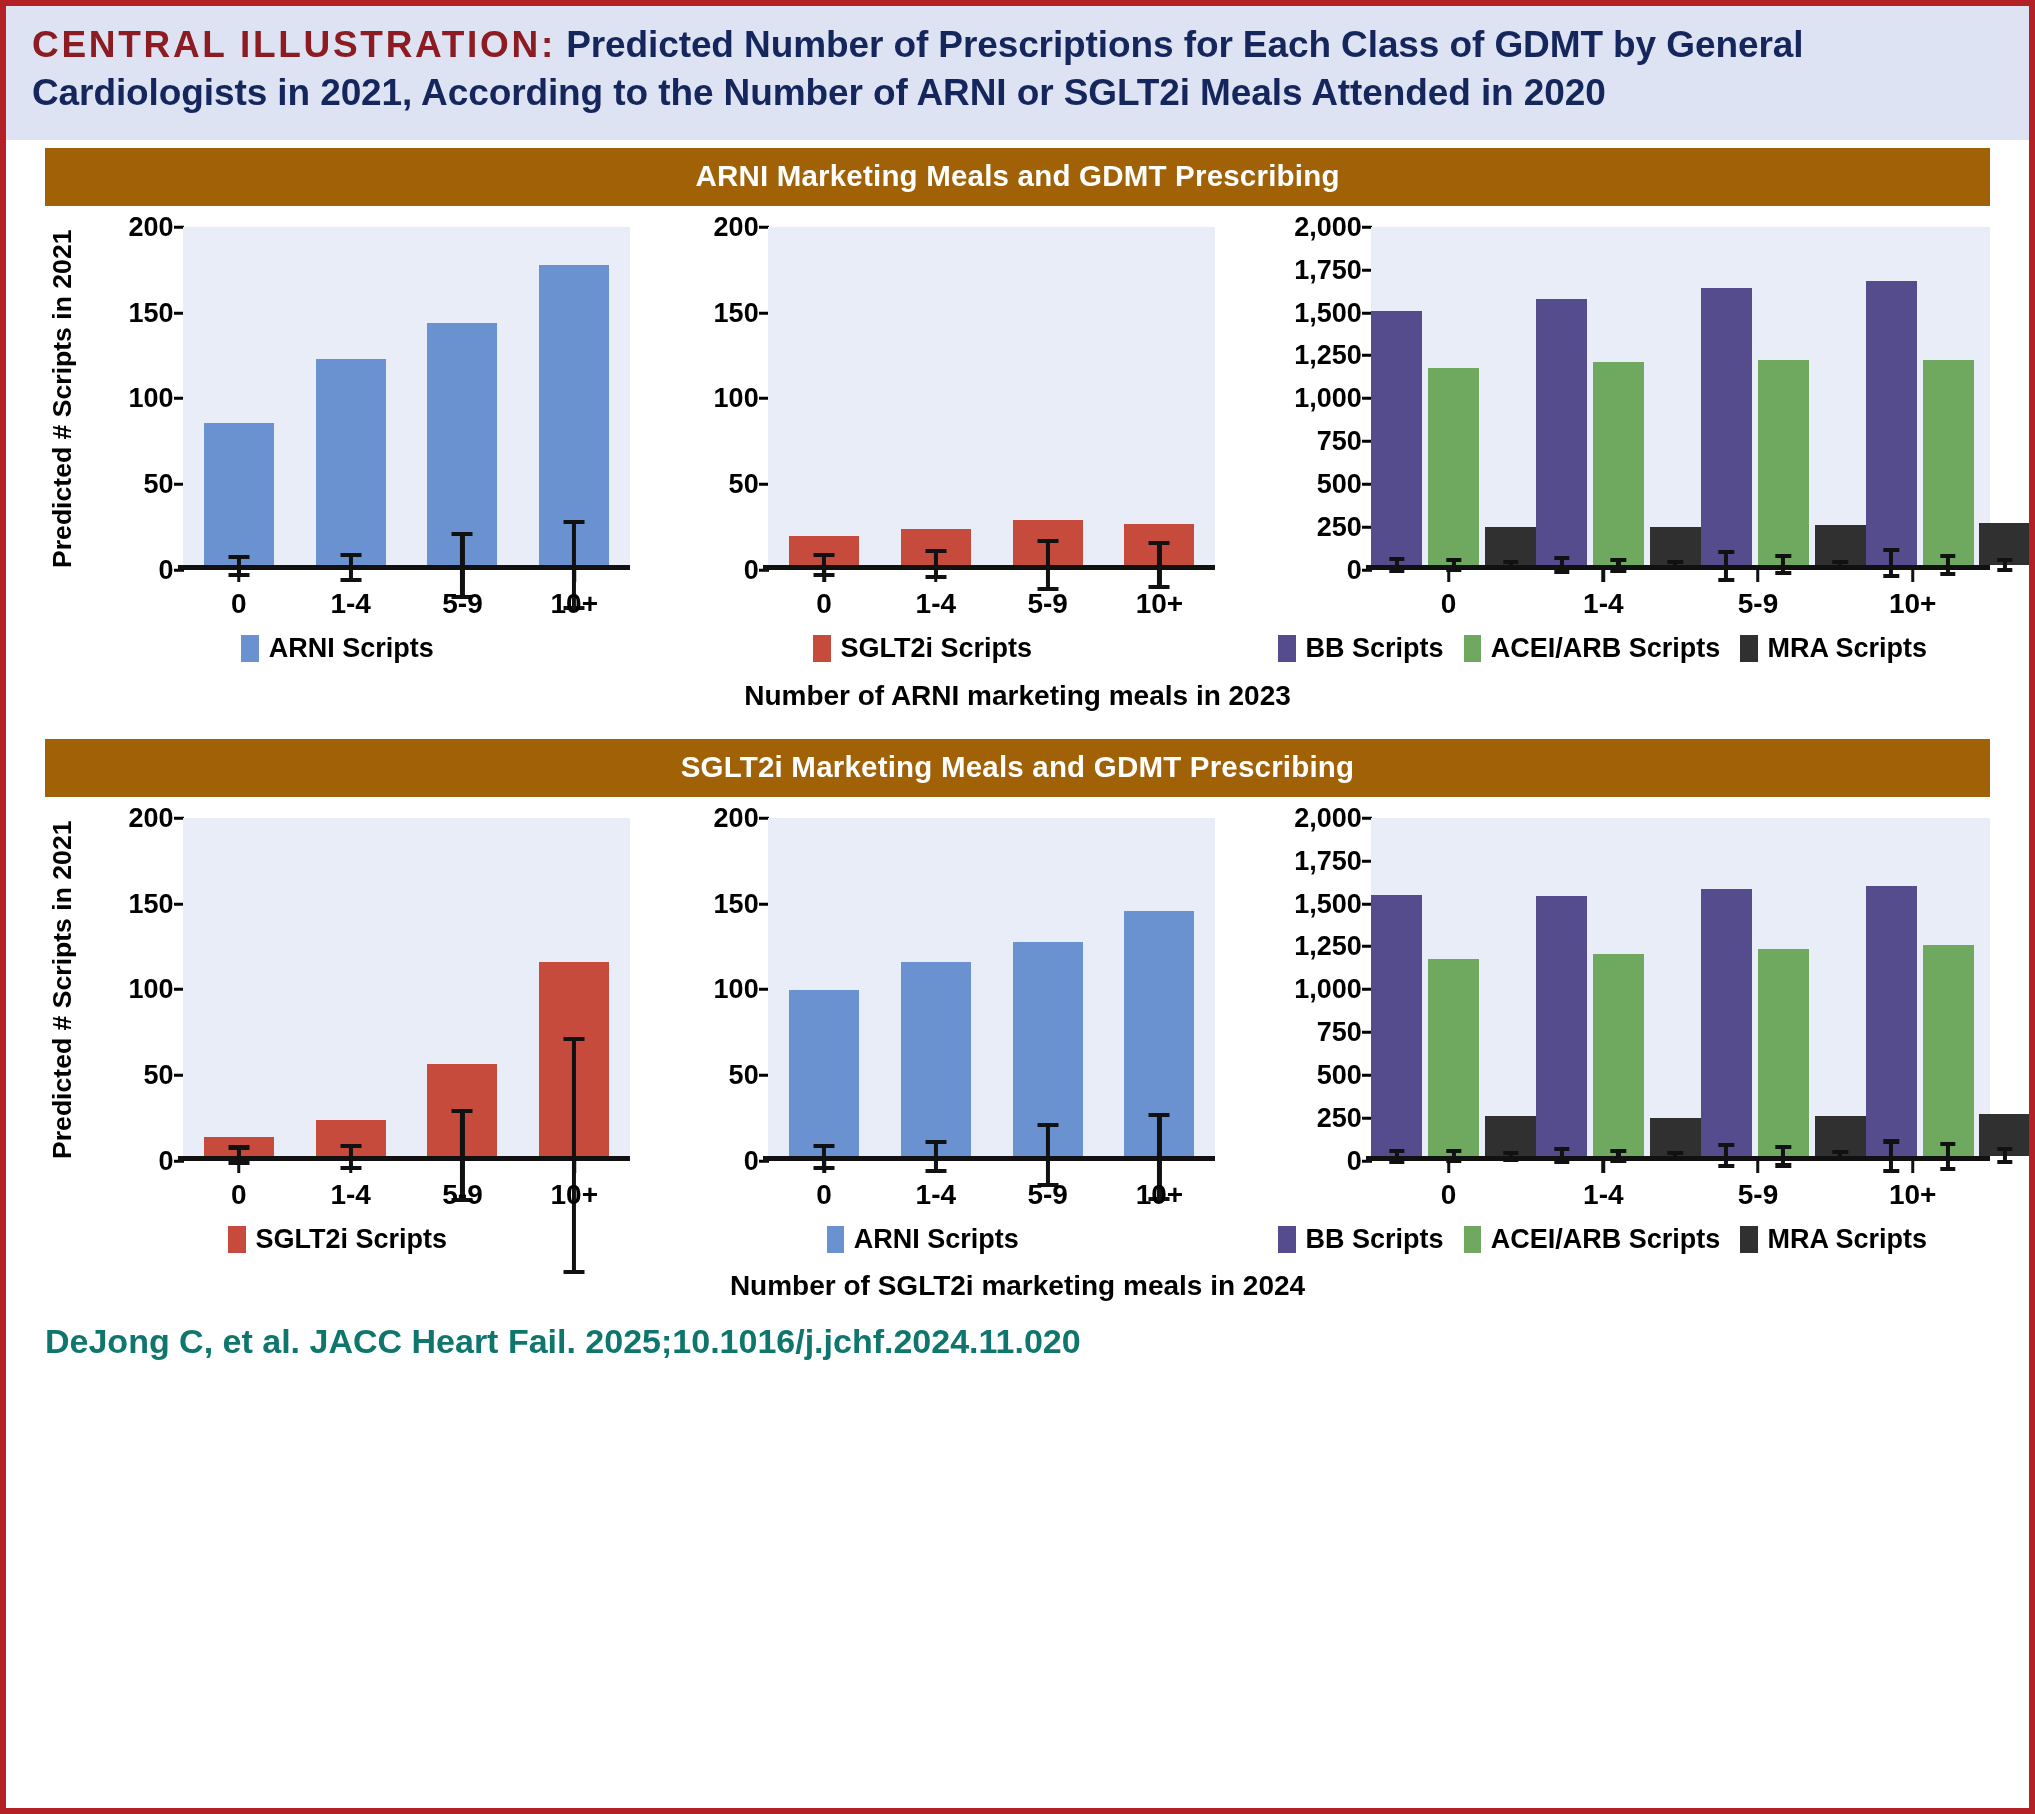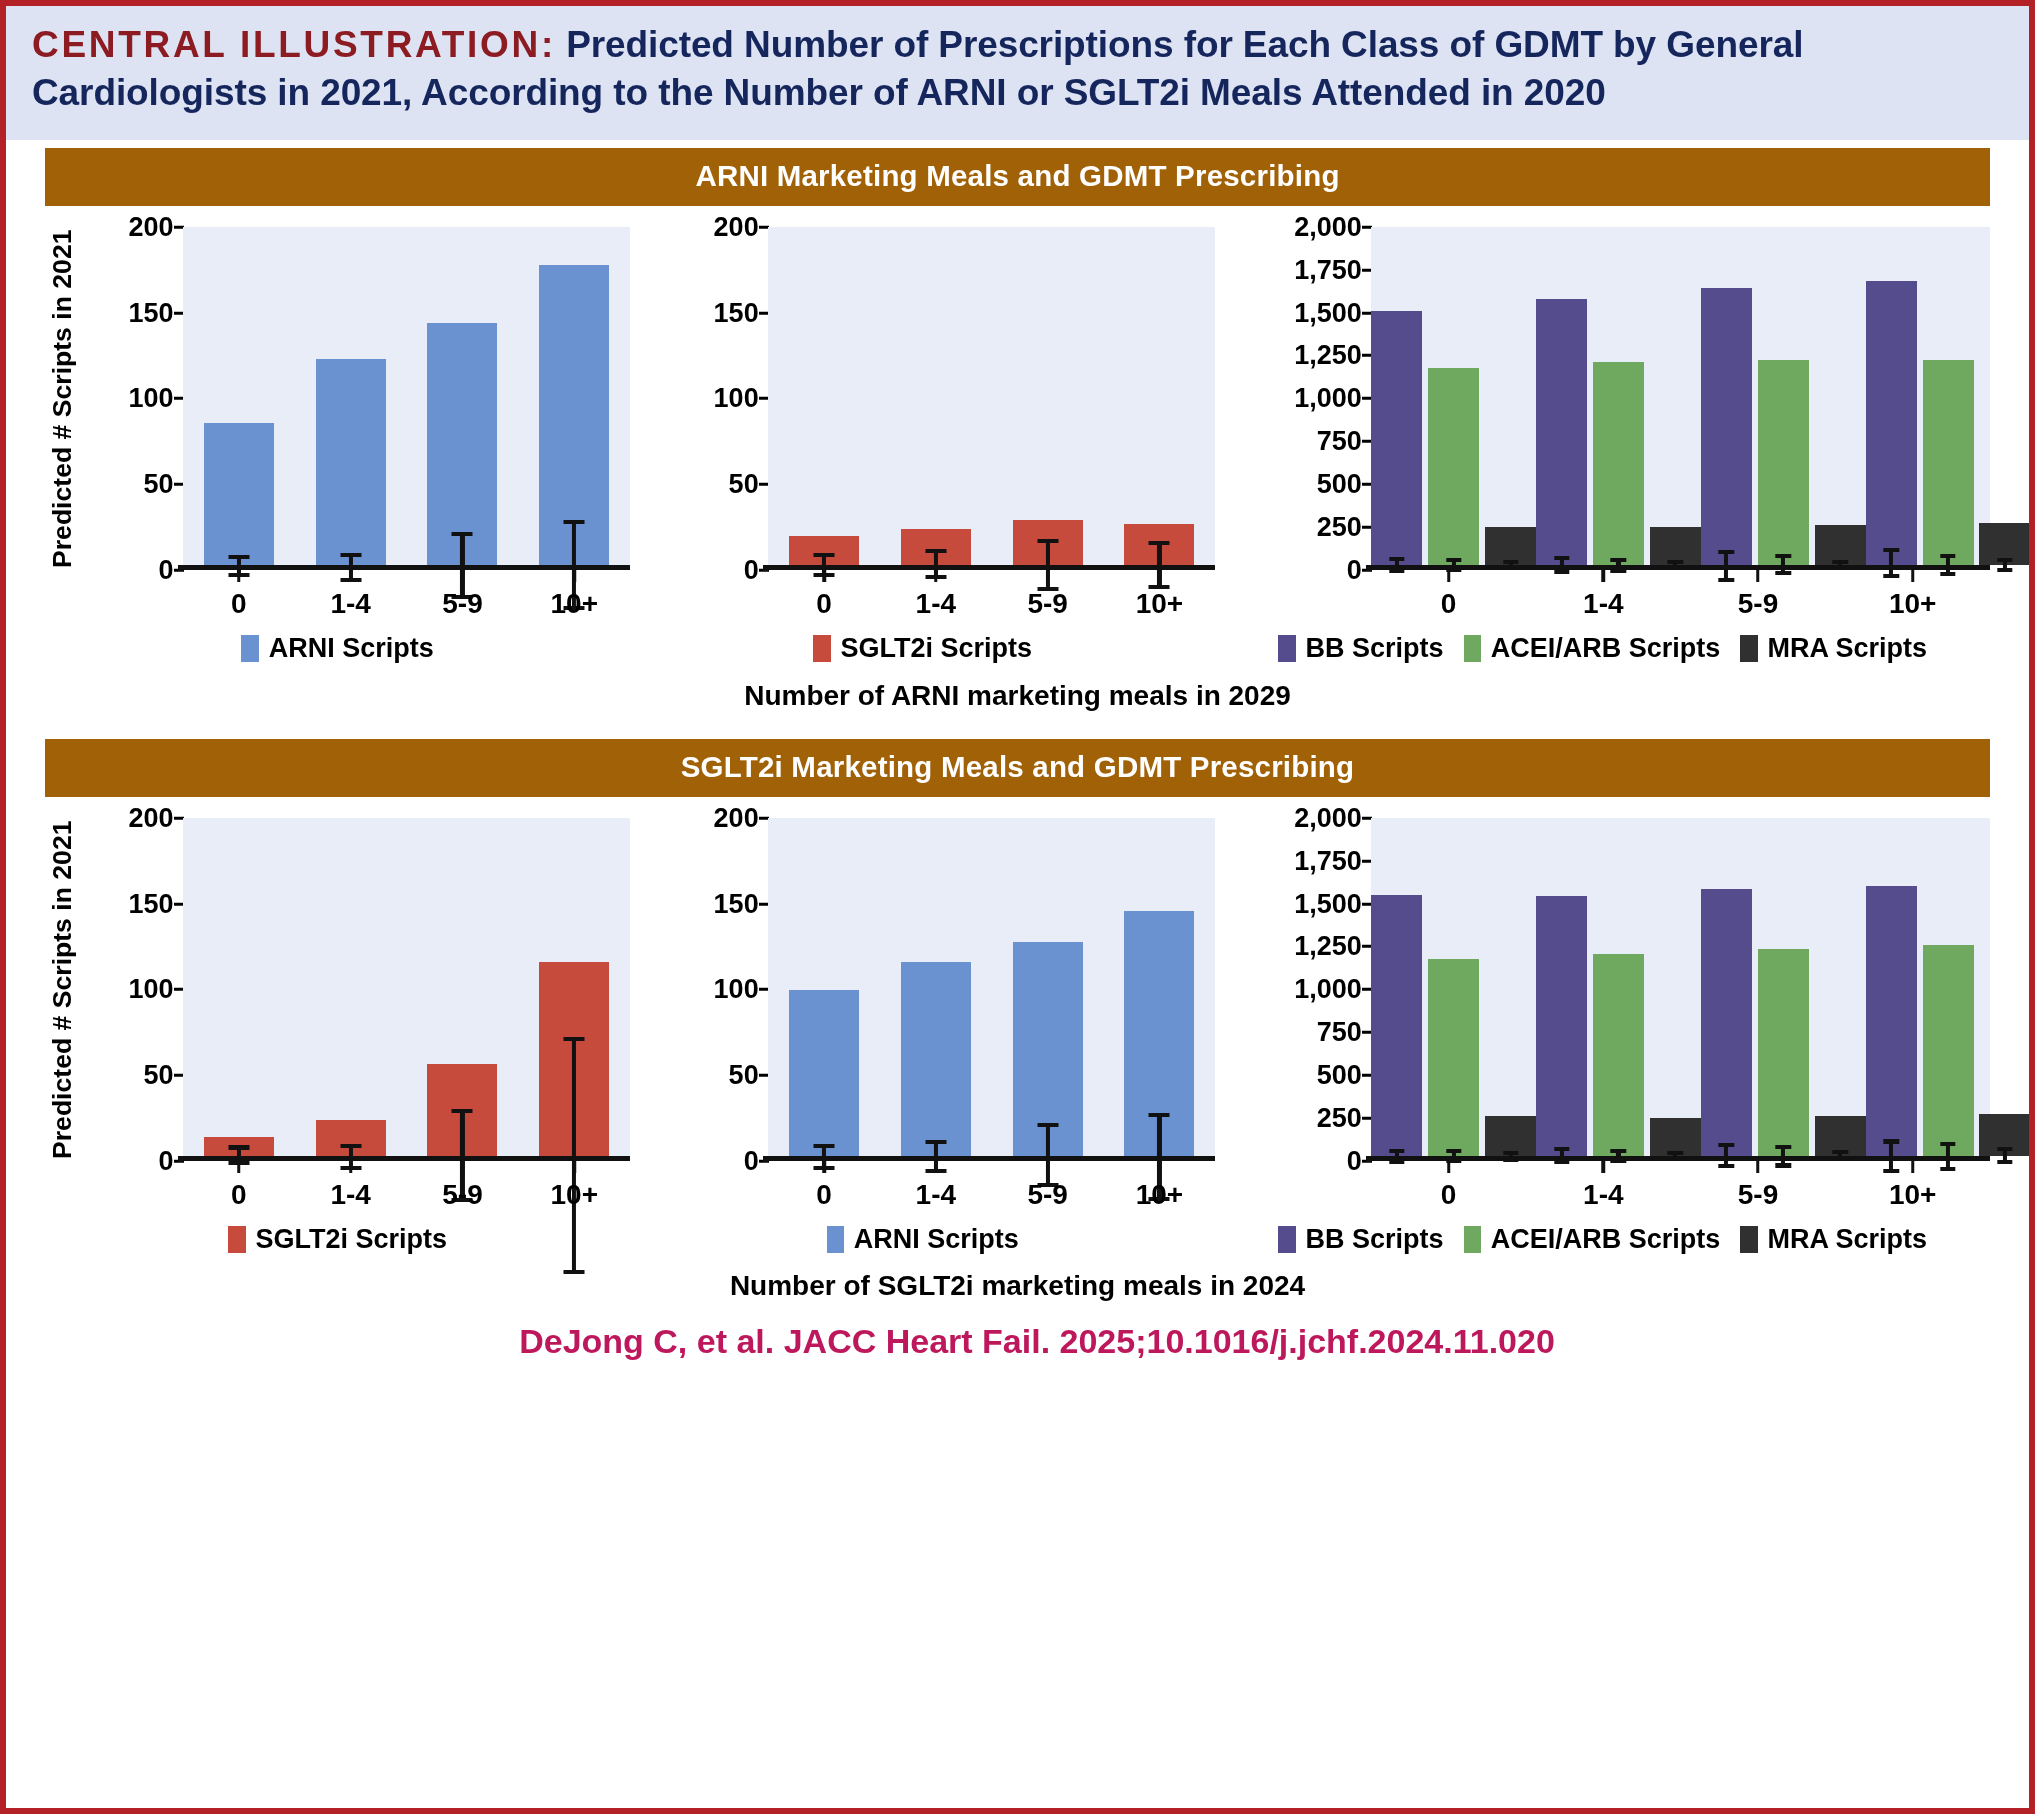--- a/index.html
+++ b/index.html
@@ -188,23 +188,22 @@
     text-align: center;
     font-size: 28px;
     font-weight: bold;
     color: #000;
     margin-top: 15.4px;
   }
 
   .footer {
     font-size: 34px;
     font-weight: bold;
-    color: #be185d;
+    color: #0f766e;
     padding: 20px 0 0 39px;
-    text-align: center;
   }
 </style>
 </head>
 <body>
 
 <div class="title-banner">
   <div class="title-text">
     <span class="ci-label">CENTRAL ILLUSTRATION:</span>
     <span>Predicted Number of Prescriptions for Each Class of GDMT by General Cardiologists in 2021, According to the Number of ARNI or SGLT2i Meals Attended in 2020</span>
   </div>
@@ -468,21 +467,21 @@
               <span class="swatch" style="background: rgb(111, 169, 95);"></span>
               <span class="legend-label">ACEI/ARB Scripts</span>
             </div>
             <div class="legend-item">
               <span class="swatch" style="background: rgb(48, 48, 48);"></span>
               <span class="legend-label">MRA Scripts</span>
             </div>
           </div>
         </div>
       </div>
-      <div class="xaxis-caption">Number of ARNI marketing meals in 2029</div>
+      <div class="xaxis-caption">Number of ARNI marketing meals in 2023</div>
     </div>
     <div class="section" style="margin-top: 27px;">
       <div class="section-header">SGLT2i Marketing Meals and GDMT Prescribing</div>
       <div class="panel-row">
         <div class="panel panel-small">
           <div class="plot-area">
             <div class="ylabel">Predicted # Scripts in 2021</div>
             <div class="ytick-col" style="height: 343px;">
               <div class="ytick" style="top: 343px;">0</div>
               <div class="ytick" style="top: 257px;">50</div>

